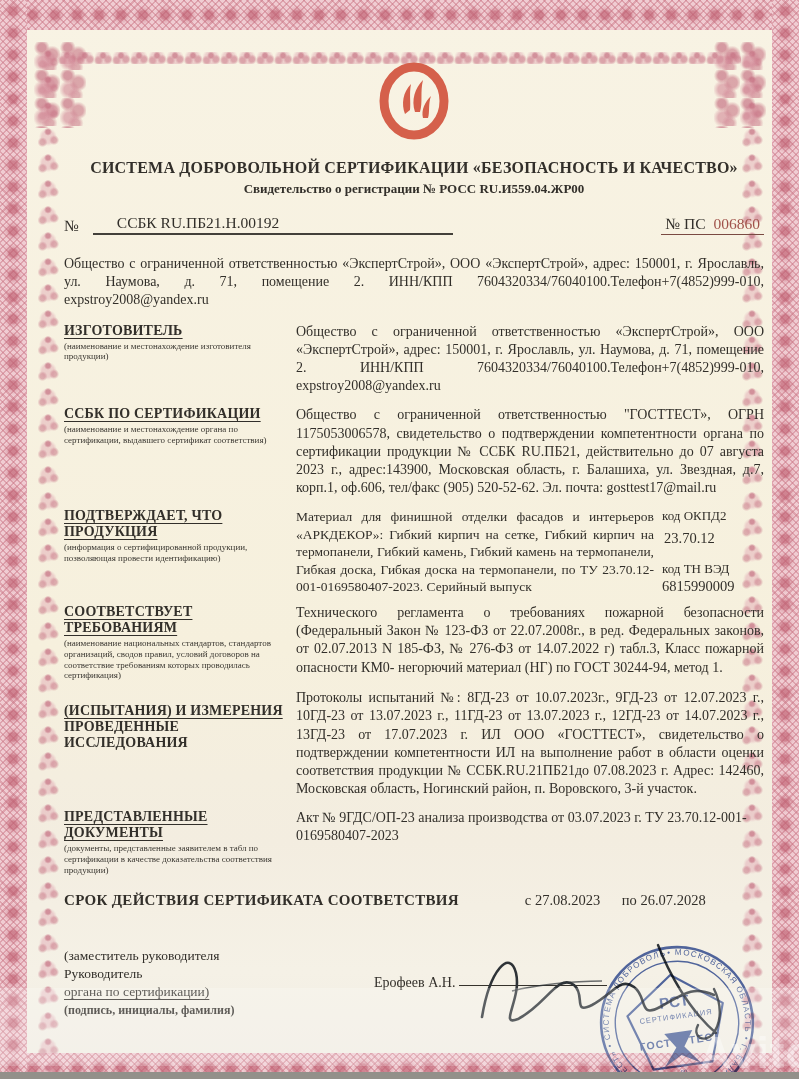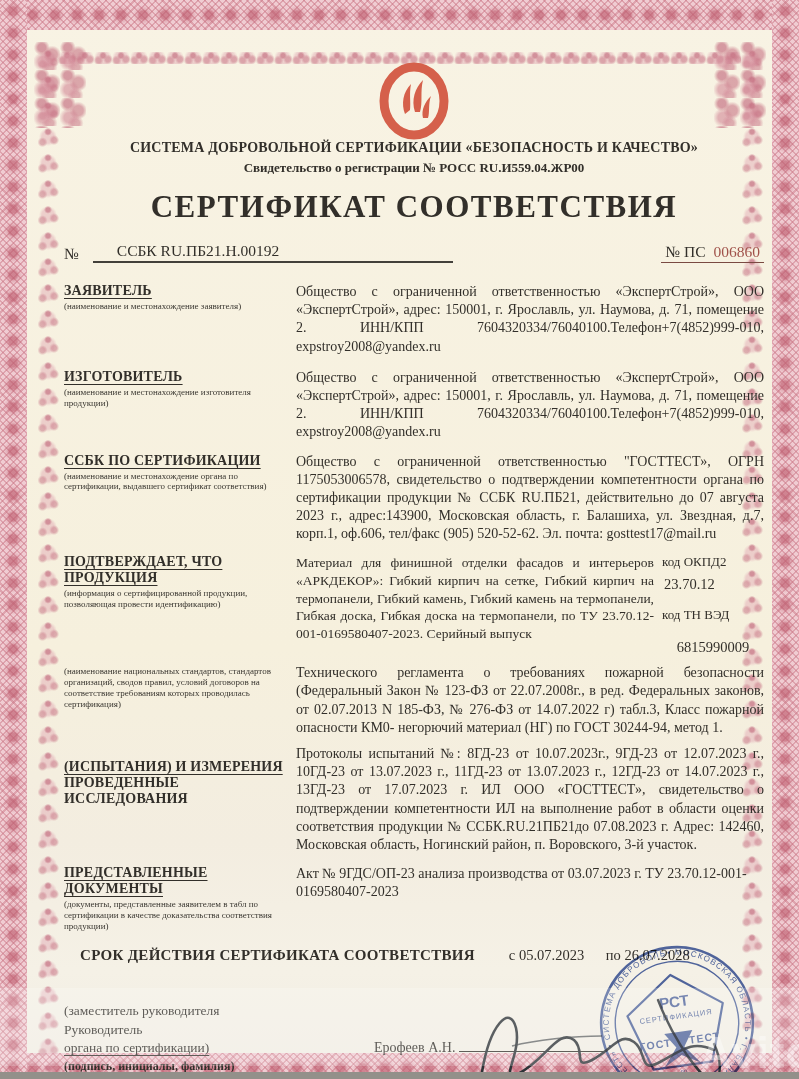--- a/index.html
+++ b/index.html
@@ -53,21 +53,21 @@
   
   .photo-band{position:absolute;left:0;right:0;top:988px;height:78px;
               background:rgba(255,255,255,.22);pointer-events:none;}
   .photo-edge{position:absolute;left:0;right:0;bottom:0;height:7px;background:#93908a;}
   .watermark{position:absolute;left:700px;top:1028px;font-family:"Liberation Sans",sans-serif;
              font-size:44px;font-weight:bold;color:rgba(255,255,255,.38);letter-spacing:1px;}
 
   
   .content{position:absolute;left:64px;top:62px;width:700px;}
   .logo{display:block;margin:0 auto;}
-  .sysline{text-align:center;font-weight:bold;font-size:14px;margin-top:0;letter-spacing:.2px;}
+  .sysline{text-align:center;font-weight:bold;font-size:16px;margin-top:19px;letter-spacing:.2px;}
   .regline{text-align:center;font-weight:bold;font-size:13px;margin-top:4px;}
   .doctitle{text-align:center;font-weight:bold;font-size:31px;letter-spacing:1.5px;margin-top:13px;}
 
   .numrow{display:flex;align-items:flex-end;margin-top:17px;font-size:15.5px;}
   .num-left{display:flex;align-items:flex-end;}
   .num-prefix{margin-right:14px;}
   .num-main{font-weight:normal;border-bottom:2px solid #43403a;min-width:330px;padding:0 6px 1px 24px;}
   .num-right{margin-left:auto;border-bottom:1.5px solid #7a4a42;padding:0 4px 1px 4px;}
   .num-right .blank-no{color:#a0524a;margin-left:8px;}
 
@@ -77,33 +77,33 @@
   .sec-title{font-weight:bold;font-size:14px;letter-spacing:.2px;text-decoration:underline;text-underline-offset:3px;}
   .sec-title.nound{text-decoration:none;}
   .sec-sub{font-size:9px;line-height:1.2;margin-top:2px;color:#3a3731;}
   .sec-body{flex:1;font-size:14px;line-height:1.3;text-align:justify;}
   .m1{margin-bottom:13px;} .m2{margin-bottom:11px;} .m3{margin-bottom:8px;}
 
   .prod-flex{display:flex;flex:1;}
   .prod-text{flex:1;font-size:13.5px;line-height:1.3;text-align:justify;}
   .prod-codes{width:102px;flex:none;margin-left:8px;font-size:13px;line-height:1.25;}
   .prod-codes .code-val{font-size:14.5px;margin:4px 0 14px 2px;}
-  .prod-codes .code-val2{font-size:14.5px;margin-top:15px;text-align:center;}
-
-  .validity{display:flex;align-items:flex-end;margin:16px 0 0 16px;}
+  .prod-codes .code-val2{font-size:14.5px;margin-top:0;text-align:left;}
+
+  .validity{display:flex;align-items:flex-end;margin:16px 0 0 0;gap:32px;}
   .validity .v-label{font-weight:bold;font-size:15px;letter-spacing:.3px;}
   .validity .v-dates{margin-left:34px;font-size:14.5px;}
   .validity .v-dates span{margin-right:18px;}
 
   .signs{position:relative;margin-top:38px;}
   .sig-row{display:flex;align-items:flex-start;}
   .sig-roles{width:310px;flex:none;font-size:13.5px;line-height:1.35;}
   .sig-roles .u{text-decoration:underline;text-underline-offset:3px;}
   .sig-small{font-size:12px;margin-top:1px;font-weight:bold;}
-  .sig-name{font-size:14px;white-space:nowrap;margin-top:36px;}
+  .sig-name{font-size:14px;white-space:nowrap;margin-top:26px;}
   .sig-name .line{display:inline-block;width:148px;border-bottom:1.5px solid #35322c;height:.9em;}
   .sig-svg{position:absolute;pointer-events:none;}
   #sig1{left:388px;top:-18px;}
 
   .stamp{position:absolute;left:586px;top:932px;width:182px;height:182px;
          transform:rotate(-8deg);opacity:.85;mix-blend-mode:multiply;}
 </style>
 </head>
 <body>
 
@@ -123,39 +123,34 @@
 
     <svg class="logo" width="78" height="78" viewBox="0 0 78 78">
       <ellipse cx="39" cy="39" rx="30" ry="34" fill="none" stroke="#d5604b" stroke-width="9"></ellipse>
       <path d="M30 52 C26 42 28 30 36 22 C34 32 36 40 35 48 Z" fill="#d5604b"></path>
       <path d="M40 50 C36 38 40 26 48 18 C45 30 48 40 45 50 Z" fill="#d5604b"></path>
       <path d="M48 56 C46 48 50 40 56 34 C53 42 55 50 53 56 Z" fill="#d5604b"></path>
     </svg>
 
     <div class="sysline">СИСТЕМА ДОБРОВОЛЬНОЙ СЕРТИФИКАЦИИ «БЕЗОПАСНОСТЬ И КАЧЕСТВО»</div>
     <div class="regline">Свидетельство о регистрации № РОСС RU.И559.04.ЖР00</div>
-    <div class="doctitle">СЕРТИФИКАТ СООТВЕТСТВИЯ</div>
 
     <div class="numrow">
       <div class="num-left">
         <span class="num-prefix">№</span>
         <span class="num-main">ССБК RU.ПБ21.Н.00192</span>
       </div>
       <div class="num-right">
         <span>№ ПС</span><span class="blank-no">006860</span>
       </div>
     </div>
 
     <div class="sections">
 
       <div class="section m1">
-        <div class="sec-label">
-          <div class="sec-title">ЗАЯВИТЕЛЬ</div>
-          <div class="sec-sub">(наименование и местонахождение заявителя)</div>
-        </div>
         <div class="sec-body">Общество с ограниченной ответственностью «ЭкспертСтрой», ООО «ЭкспертСтрой», адрес: 150001, г. Ярославль, ул. Наумова, д. 71, помещение 2. ИНН/КПП 7604320334/76040100.Телефон+7(4852)999-010, expstroy2008@yandex.ru</div>
       </div>
 
       <div class="section m2">
         <div class="sec-label">
           <div class="sec-title">ИЗГОТОВИТЕЛЬ</div>
           <div class="sec-sub">(наименование и местонахождение изготовителя продукции)</div>
         </div>
         <div class="sec-body">Общество с ограниченной ответственностью «ЭкспертСтрой», ООО «ЭкспертСтрой», адрес: 150001, г. Ярославль, ул. Наумова, д. 71, помещение 2. ИНН/КПП 7604320334/76040100.Телефон+7(4852)999-010, expstroy2008@yandex.ru</div>
       </div>
@@ -179,20 +174,21 @@
             <div>код ОКПД2</div>
             <div class="code-val">23.70.12</div>
             <div>код ТН ВЭД</div>
             <div class="code-val2">6815990009</div>
           </div>
         </div>
       </div>
 
       <div class="section m3">
         <div class="sec-label">
+          <div class="sec-title">СООТВЕТСТВУЕТ ТРЕБОВАНИЯМ</div>
           <div class="sec-sub">(наименование национальных стандартов, стандартов организаций, сводов правил, условий договоров на соответствие требованиям которых проводилась сертификация)</div>
         </div>
         <div class="sec-body">Технического регламента о требованиях пожарной безопасности (Федеральный Закон № 123-ФЗ от 22.07.2008г., в ред. Федеральных законов, от 02.07.2013 N 185-ФЗ, № 276-ФЗ от 14.07.2022 г) табл.3, Класс пожарной опасности КМ0- негорючий материал (НГ) по ГОСТ 30244-94, метод 1.</div>
       </div>
 
       <div class="section m2">
         <div class="sec-label" style="padding-top:14px;">
           <div class="sec-title">(ИСПЫТАНИЯ) И ИЗМЕРЕНИЯ</div>
           <div class="sec-title nound">ПРОВЕДЕННЫЕ ИССЛЕДОВАНИЯ</div>
         </div>
@@ -203,21 +199,21 @@
         <div class="sec-label">
           <div class="sec-title">ПРЕДСТАВЛЕННЫЕ ДОКУМЕНТЫ</div>
           <div class="sec-sub">(документы, представленные заявителем в табл по сертификации в качестве доказательства соответствия продукции)</div>
         </div>
         <div class="sec-body" style="text-align:left;">Акт № 9ГДС/ОП-23 анализа производства от 03.07.2023 г. ТУ 23.70.12-001-0169580407-2023</div>
       </div>
 
       <div class="validity">
         <span class="v-label">СРОК ДЕЙСТВИЯ СЕРТИФИКАТА  СООТВЕТСТВИЯ</span>
         <span class="v-dates">
-          <span>с  05.07.2023</span>
+          <span>с  27.08.2023</span>
           <span>по 26.07.2028</span>
         </span>
       </div>
     </div>
 
     <div class="signs">
       <div class="sig-row">
         <div class="sig-roles">
           <div>(заместитель руководителя</div>
           <div>Руководитель</div>

